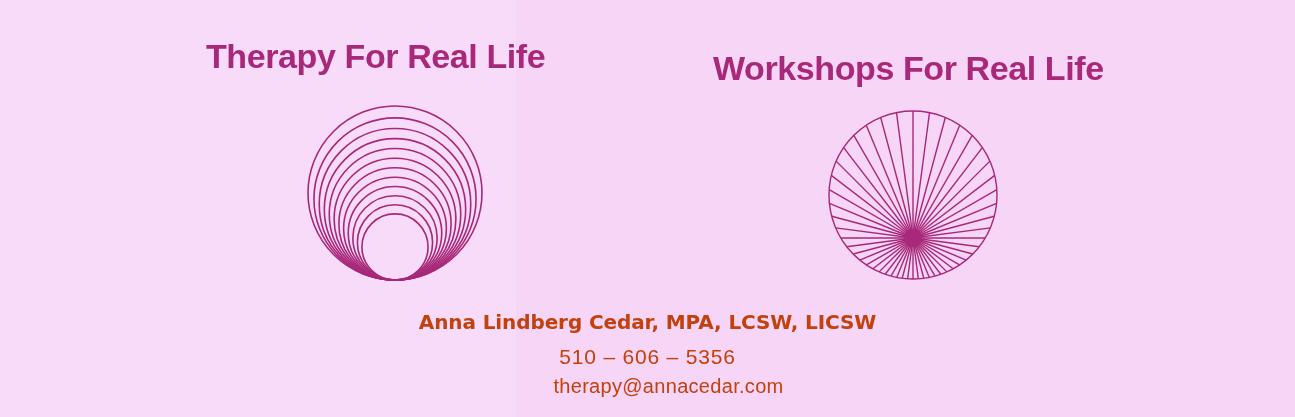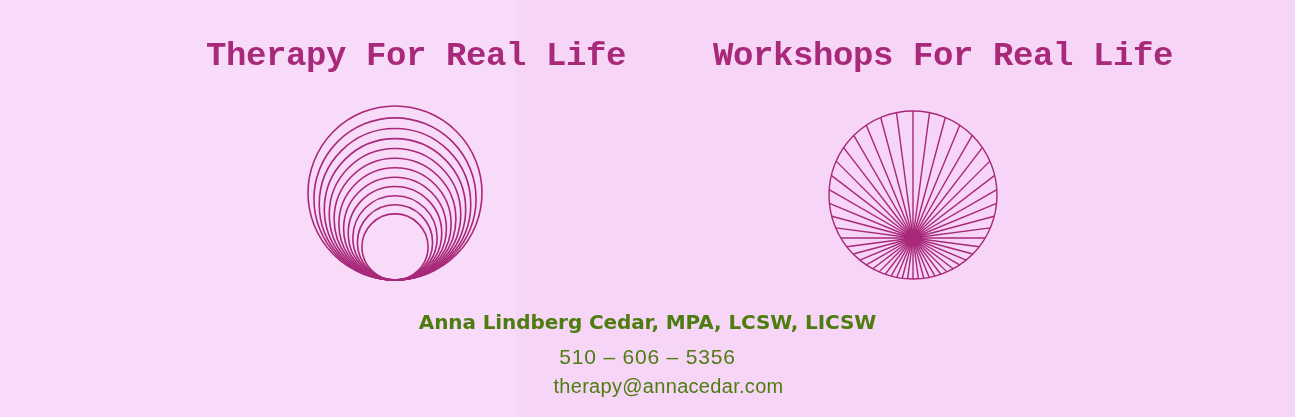--- a/index.html
+++ b/index.html
@@ -26,34 +26,34 @@
     left: 0;
     top: 0;
     width: 516px;
     height: 417px;
     background: #f8dbf8;
   }
 
   .heading {
     position: absolute;
     color: #a82879;
-    font-family: Liberation Mono, monospace;
+    font-family: Liberation Sans, sans-serif;
     font-weight: bold;
     font-size: 34px;
     letter-spacing: -0.4px;
     white-space: nowrap;
     line-height: 1;
   }
   #heading-therapy {
     left: 206px;
     top: 39px;
   }
   #heading-workshops {
     left: 713px;
-    top: 39px;
+    top: 51px;
   }
 
   .logo {
     position: absolute;
   }
   #logo-circles {
     left: 295px;
     top: 103px;
     width: 205px;
     height: 185px;
@@ -80,21 +80,21 @@
   }
   .center-tagline .plus {
     font-size: 24px;
   }
 
   .contact {
     position: absolute;
     left: 0;
     width: 1295px;
     text-align: center;
-    color: #4d7c0f;
+    color: #c2410c;
   }
   #contact-name {
     top: 310px;
     font-family: "DejaVu Sans", sans-serif;
     font-weight: bold;
     font-size: 20px;
     letter-spacing: -0.1px;
   }
   #contact-phone {
     top: 345px;

